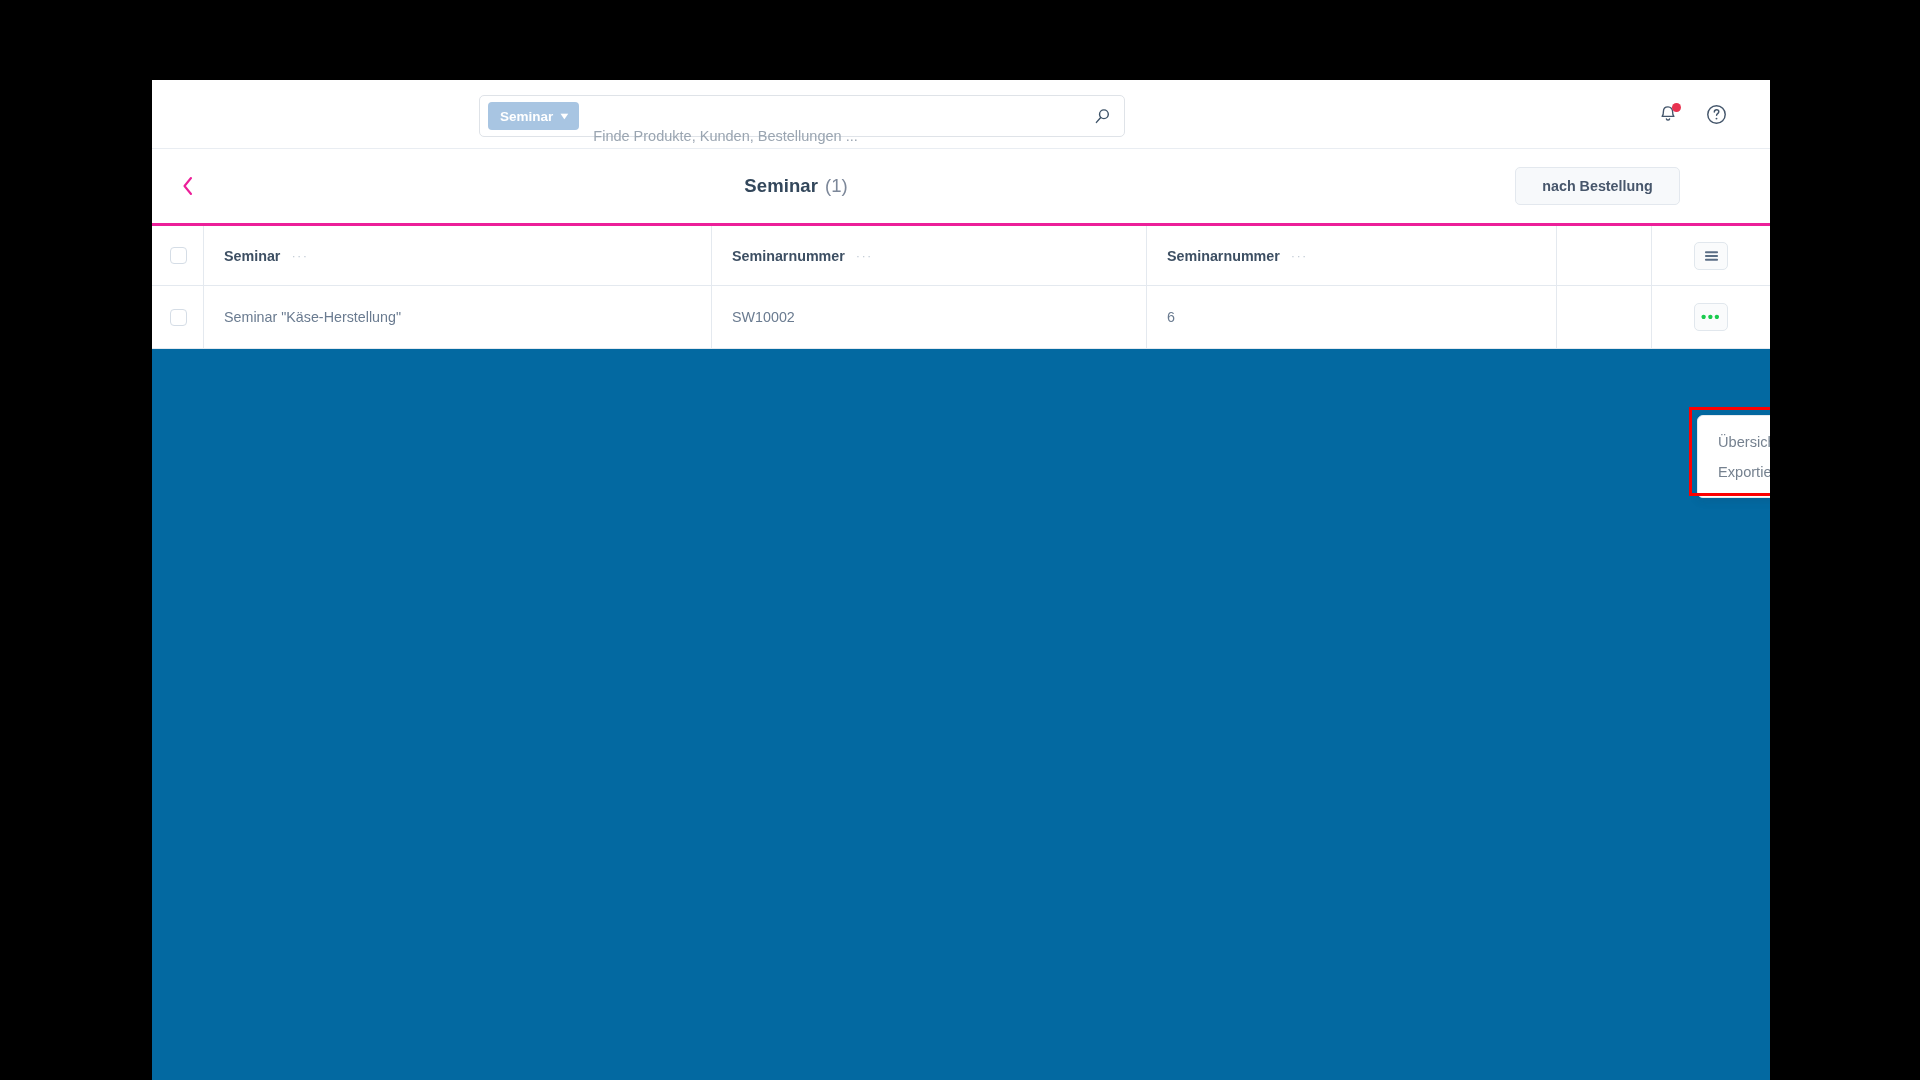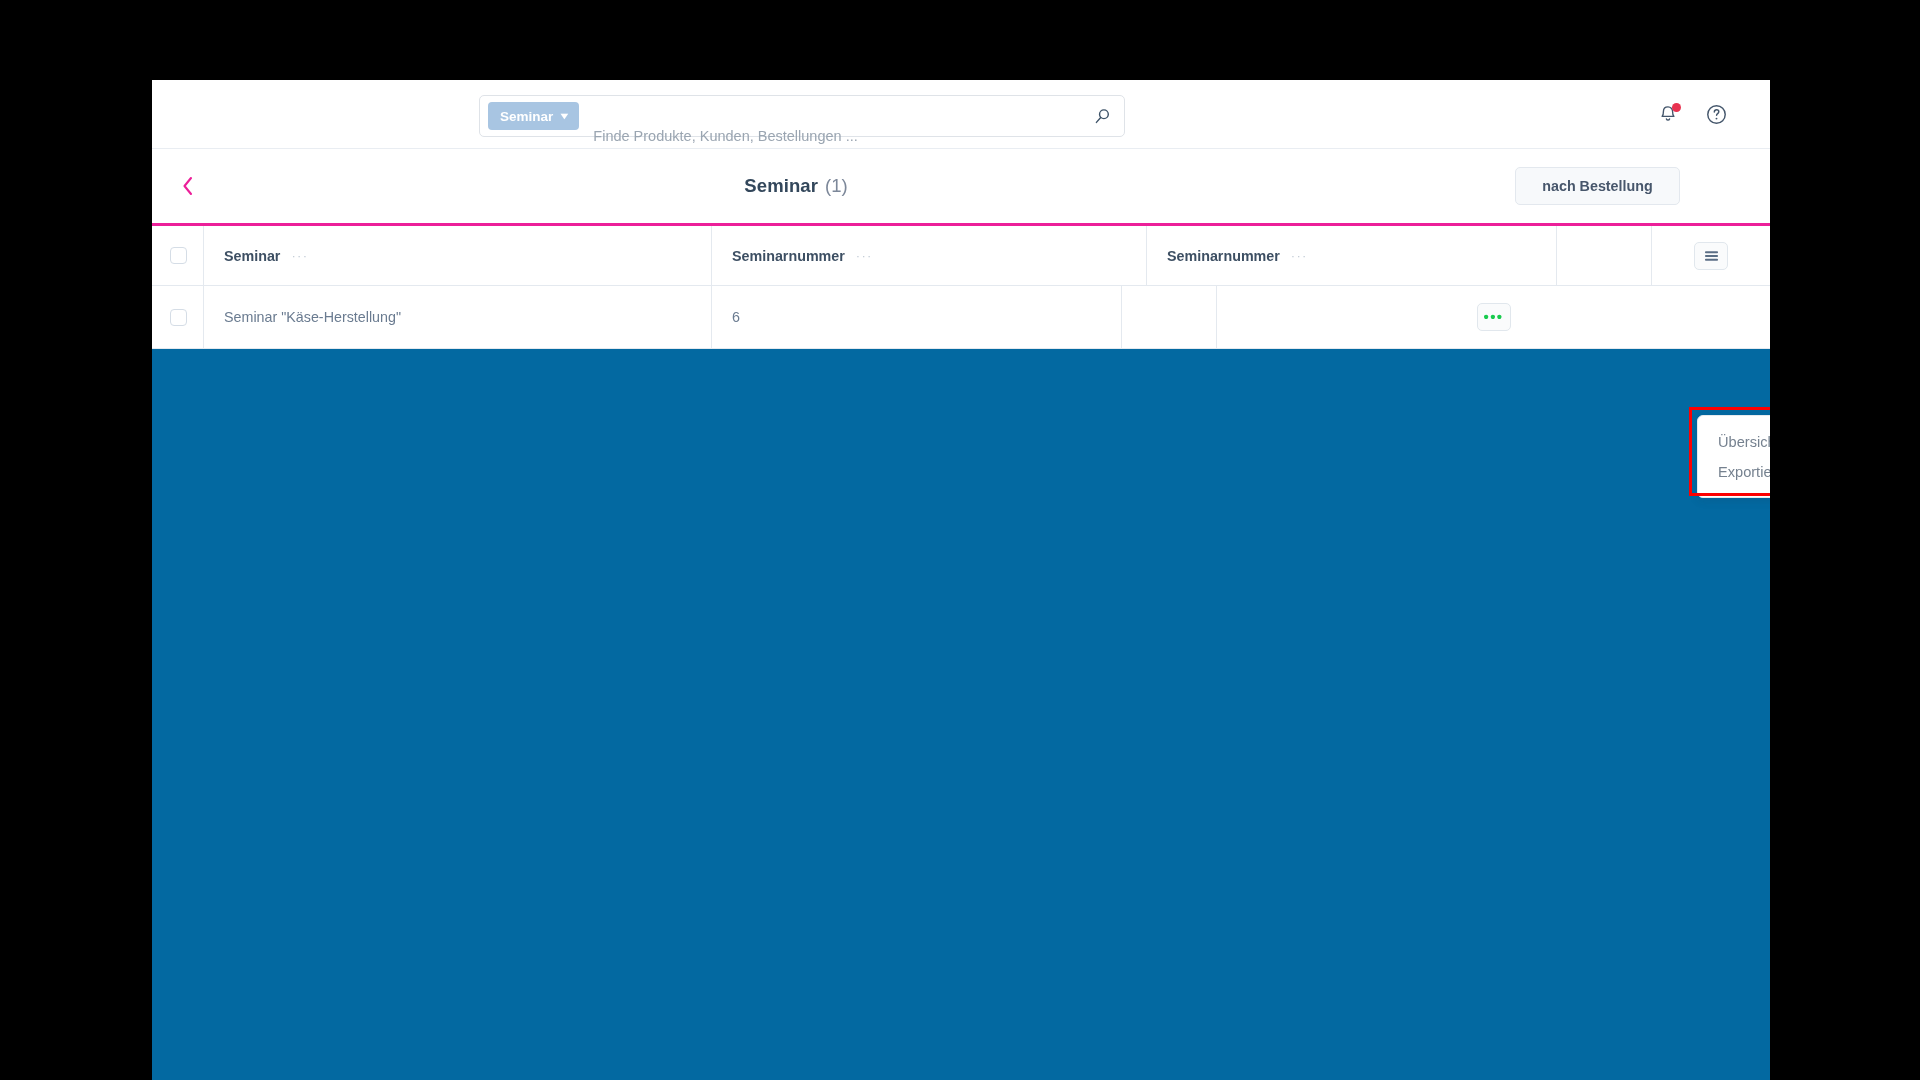--- a/index.html
+++ b/index.html
@@ -318,20 +318,23 @@
       </div>
     </div>
 
     <div class="trow">
       <div class="cell c-check sep">
         <div class="chk"></div>
       </div>
       <div class="cell c-a sep">
         <span class="td-text">Seminar "Käse-Herstellung"</span>
       </div>
+      <div class="cell c-b sep">
+        <span class="td-text">SW10002</span>
+      </div>
       <div class="cell c-c sep">
         <span class="td-text">6</span>
       </div>
       <div class="cell c-d sep"></div>
       <div class="cell c-e">
         <div class="iconbtn">
           <span class="dots-green">•••</span>
         </div>
       </div>
     </div>

